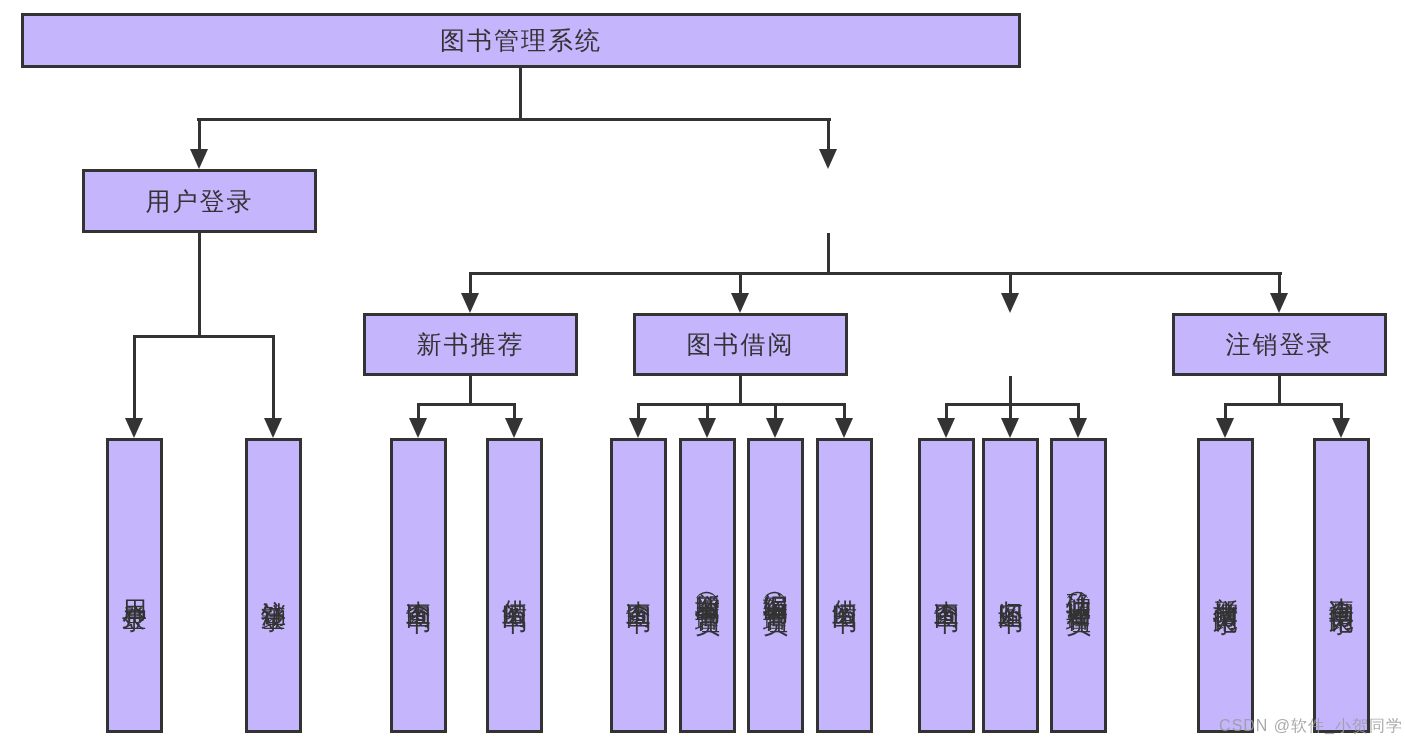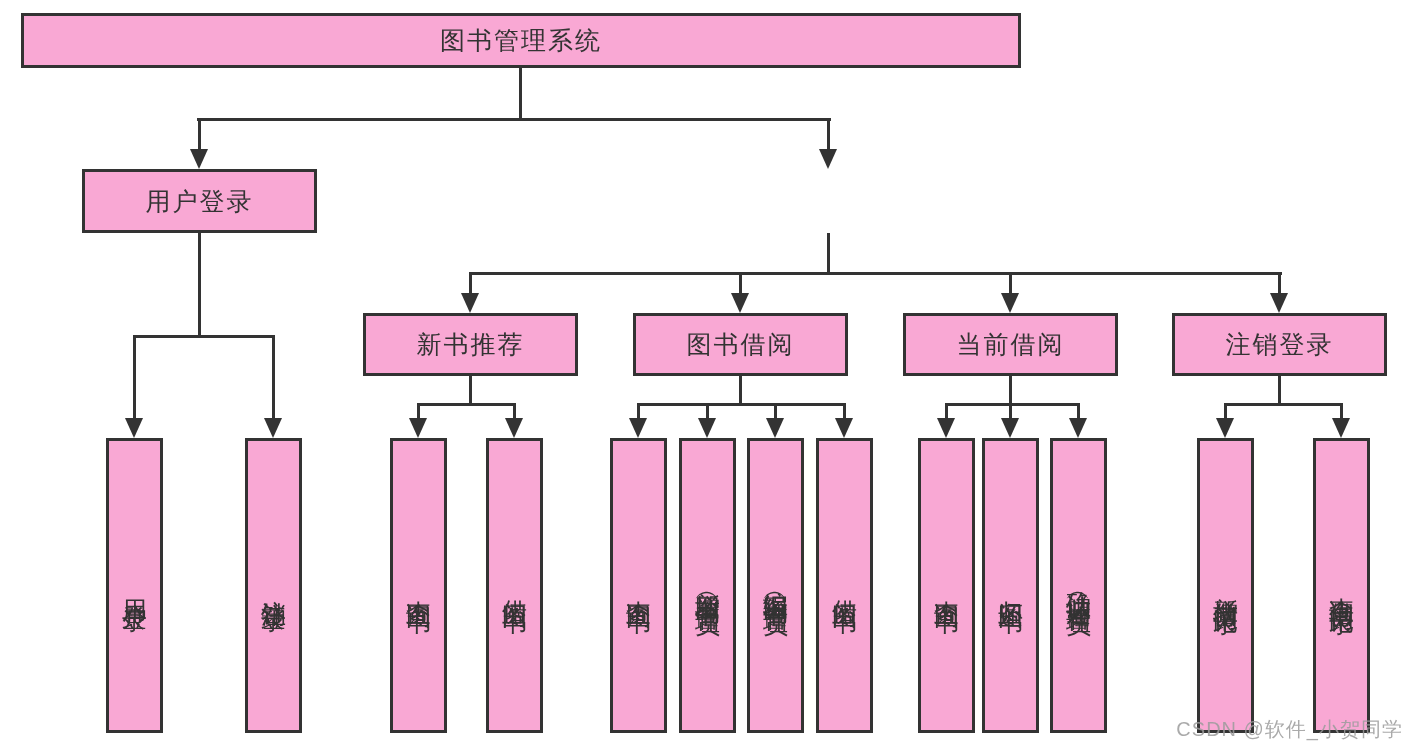--- a/index.html
+++ b/index.html
@@ -1,37 +1,37 @@
 <!DOCTYPE html>
 <html><head>
 <meta charset="utf-8">
 <style>
   html,body{margin:0;padding:0;background:#ffffff;}
   .canvas{
     position:relative;width:1405px;height:747px;background:#ffffff;
     font-family:"Liberation Sans","DejaVu Sans",sans-serif;color:#333333;overflow:hidden;
   }
   .box{
-    position:absolute;box-sizing:border-box;border:3px solid #333333;background:#f9a8d4;
+    position:absolute;box-sizing:border-box;border:3px solid #333333;background:#c4b5fd;
     display:flex;align-items:center;justify-content:center;
   }
   .hlabel{font-size:25px;letter-spacing:2px;white-space:nowrap;color:#333333;}
   .vlabel{
     writing-mode:vertical-rl;text-orientation:mixed;font-size:25px;letter-spacing:3px;
     color:#333333;line-height:1;white-space:nowrap;
   }
   .hline{position:absolute;height:3px;background:#333333;}
   .vline{position:absolute;width:3px;background:#333333;}
   .tri{
     position:absolute;width:0;height:0;
     border-left:9px solid transparent;border-right:9px solid transparent;
     border-top:20px solid #333333;
   }
   .watermark{
-    position:absolute;top:716px;right:2px;font-size:20px;letter-spacing:1px;
+    position:absolute;top:716px;right:2px;font-size:16px;letter-spacing:1px;
     color:#9c9c9c;opacity:.85;z-index:10;white-space:nowrap;
   }
 </style>
 </head>
 <body>
 
 <div class="canvas">
 
   <div class="box" style="left:21px;top:13px;width:1000px;height:55px">
     <span class="hlabel">图书管理系统</span>
@@ -64,23 +64,20 @@
   <div class="vline" style="left:1009px;top:272px;height:23px"></div>
   <div class="tri" style="left:1001px;top:293px"></div>
   <div class="vline" style="left:1278px;top:272px;height:23px"></div>
   <div class="tri" style="left:1270px;top:293px"></div>
 
   <div class="box" style="left:363px;top:313px;width:215px;height:63px">
     <span class="hlabel">新书推荐</span>
   </div>
   <div class="box" style="left:633px;top:313px;width:215px;height:63px">
     <span class="hlabel">图书借阅</span>
-  </div>
-  <div class="box" style="left:903px;top:313px;width:215px;height:63px">
-    <span class="hlabel">当前借阅</span>
   </div>
   <div class="box" style="left:1172px;top:313px;width:215px;height:63px">
     <span class="hlabel">注销登录</span>
   </div>
 
   <div class="vline" style="left:469px;top:376px;height:29px"></div>
   <div class="hline" style="left:417px;top:403px;width:99px"></div>
   <div class="vline" style="left:417px;top:403px;height:18px"></div>
   <div class="tri" style="left:409px;top:418px"></div>
   <div class="vline" style="left:513px;top:403px;height:18px"></div>

